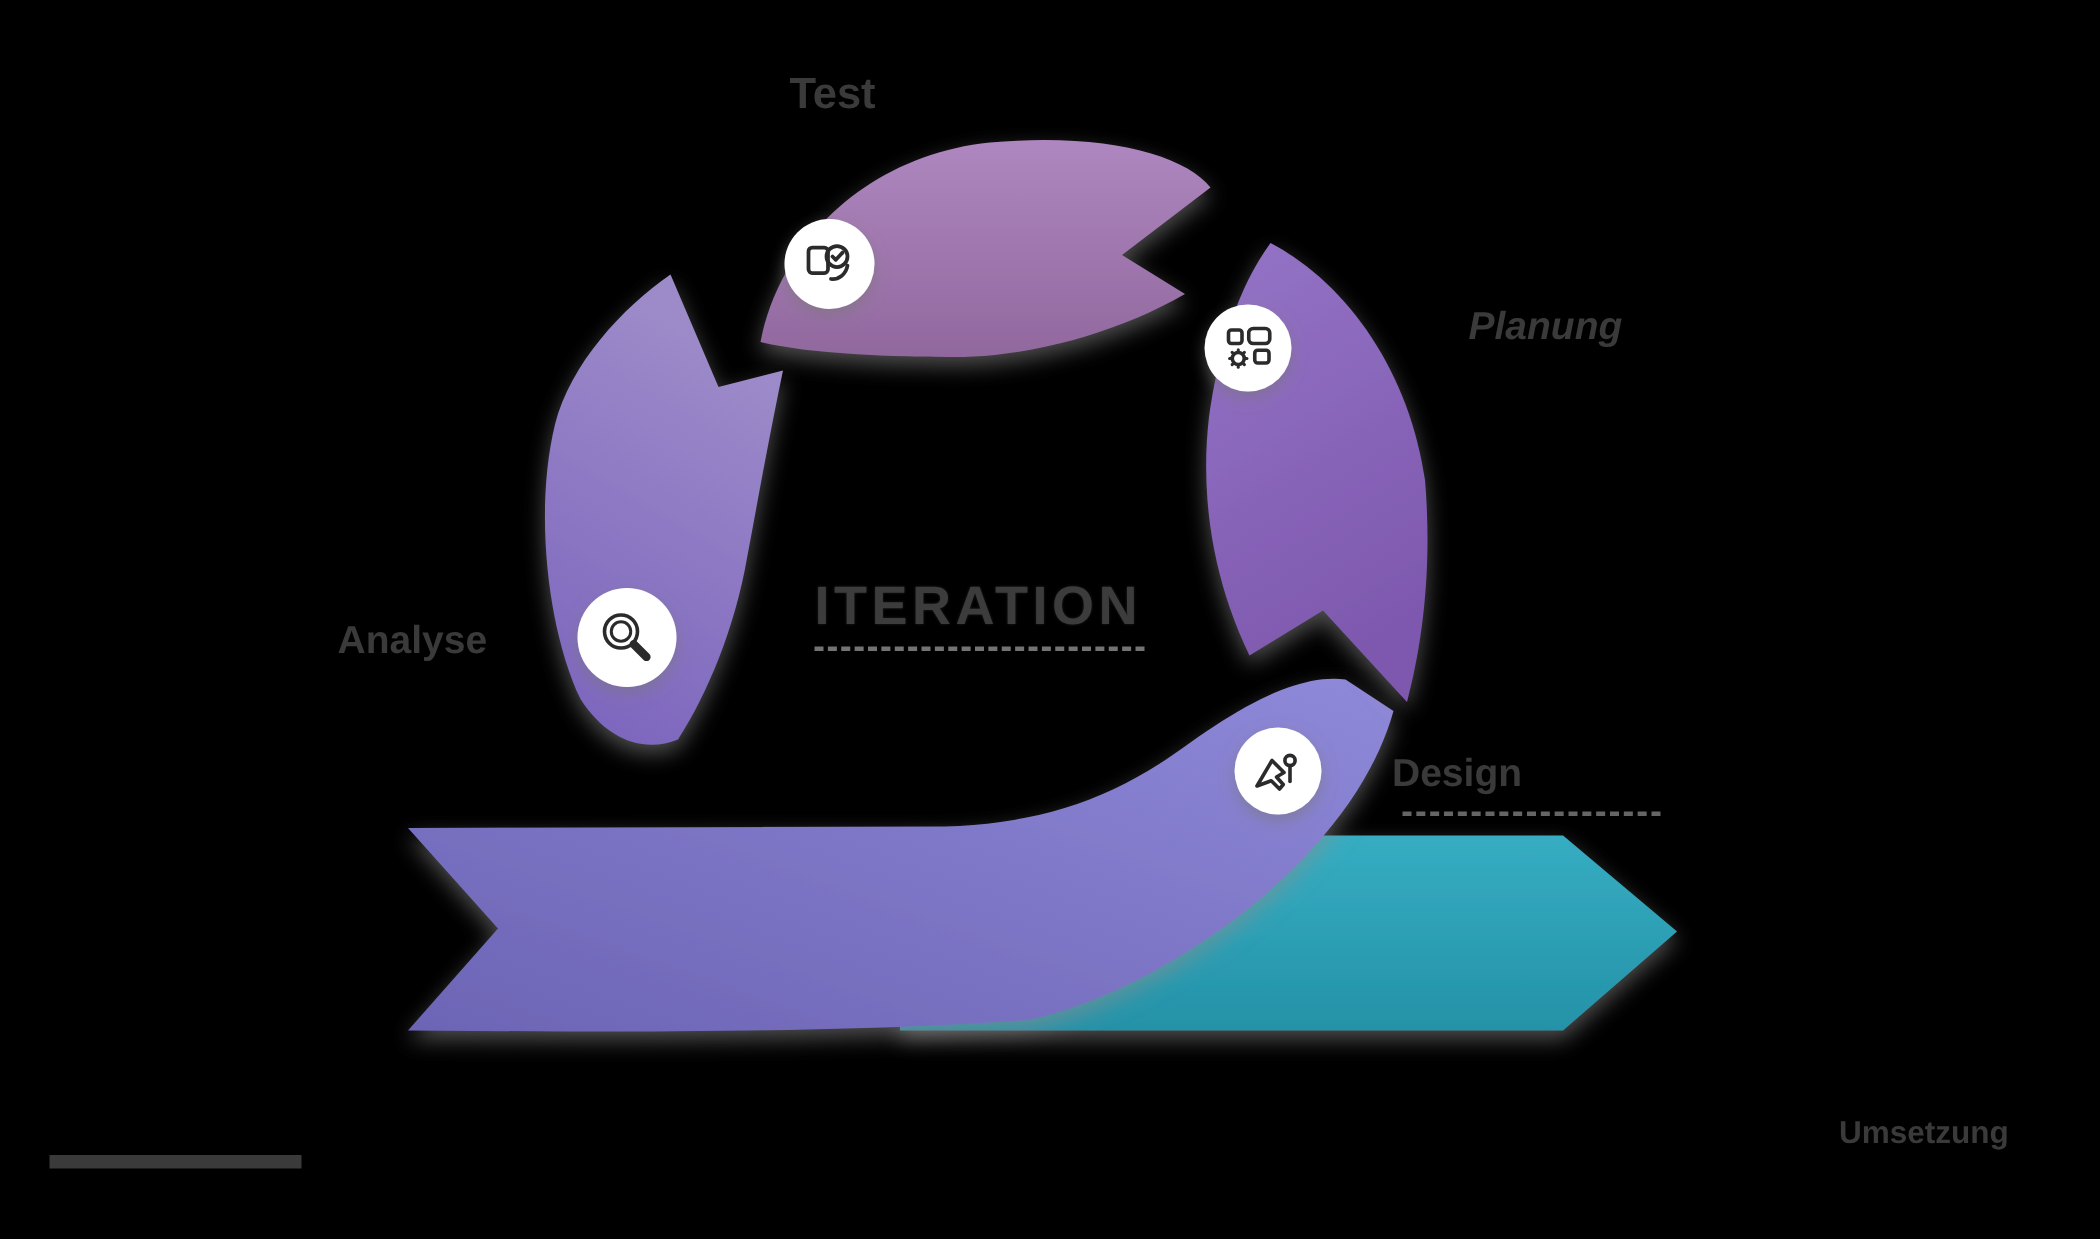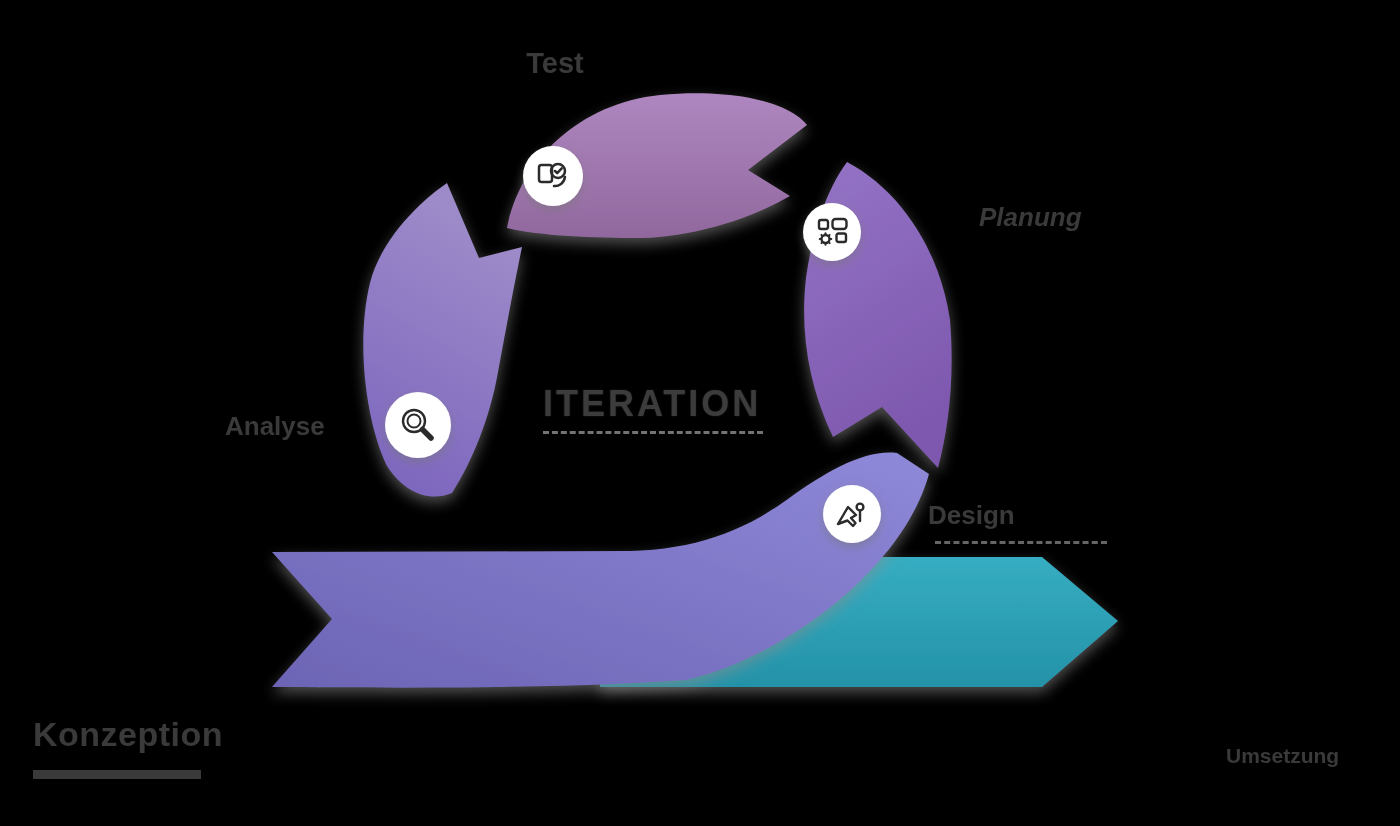--- a/index.html
+++ b/index.html
@@ -166,18 +166,17 @@
 
   <div class="label phase-label label-test">Test</div>
 
   <div class="label phase-label label-plan">Planung</div>
 
   <div class="label phase-label label-design">Design</div>
   <div class="design-underline"></div>
 
   <div class="label phase-label label-analyse">Analyse</div>
 
-  <div class="label label-flow-start">Konzeption</div>
   <div class="flow-start-underline"></div>
 
   <div class="label label-flow-end">Umsetzung</div>
 
 </div>
 
 </body></html>

